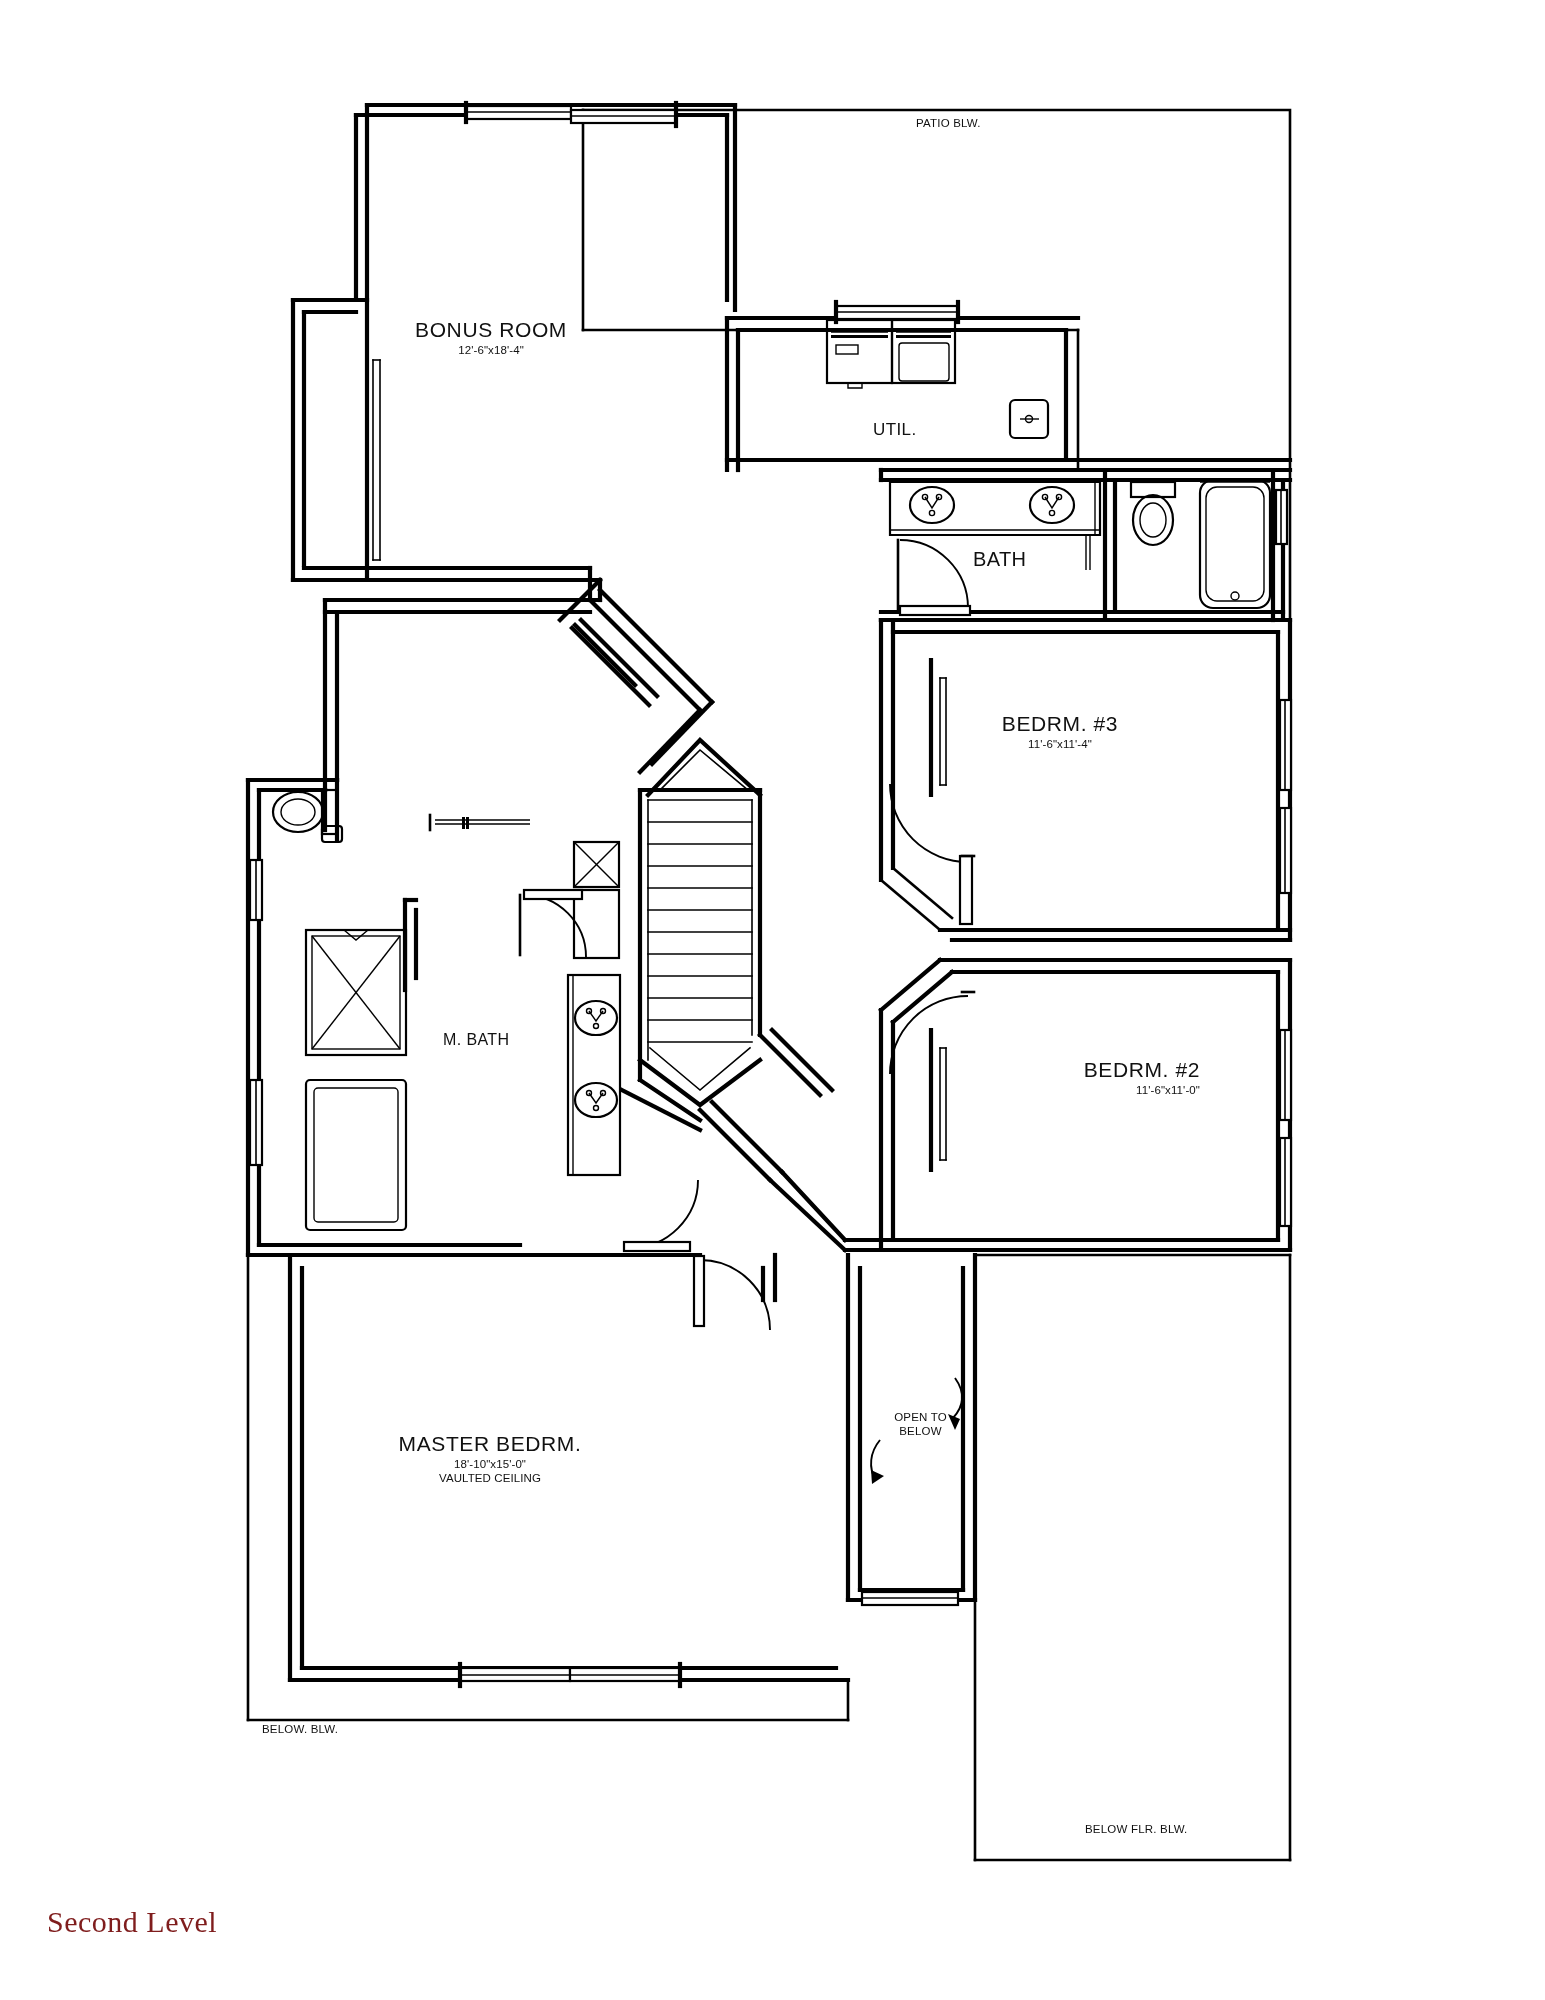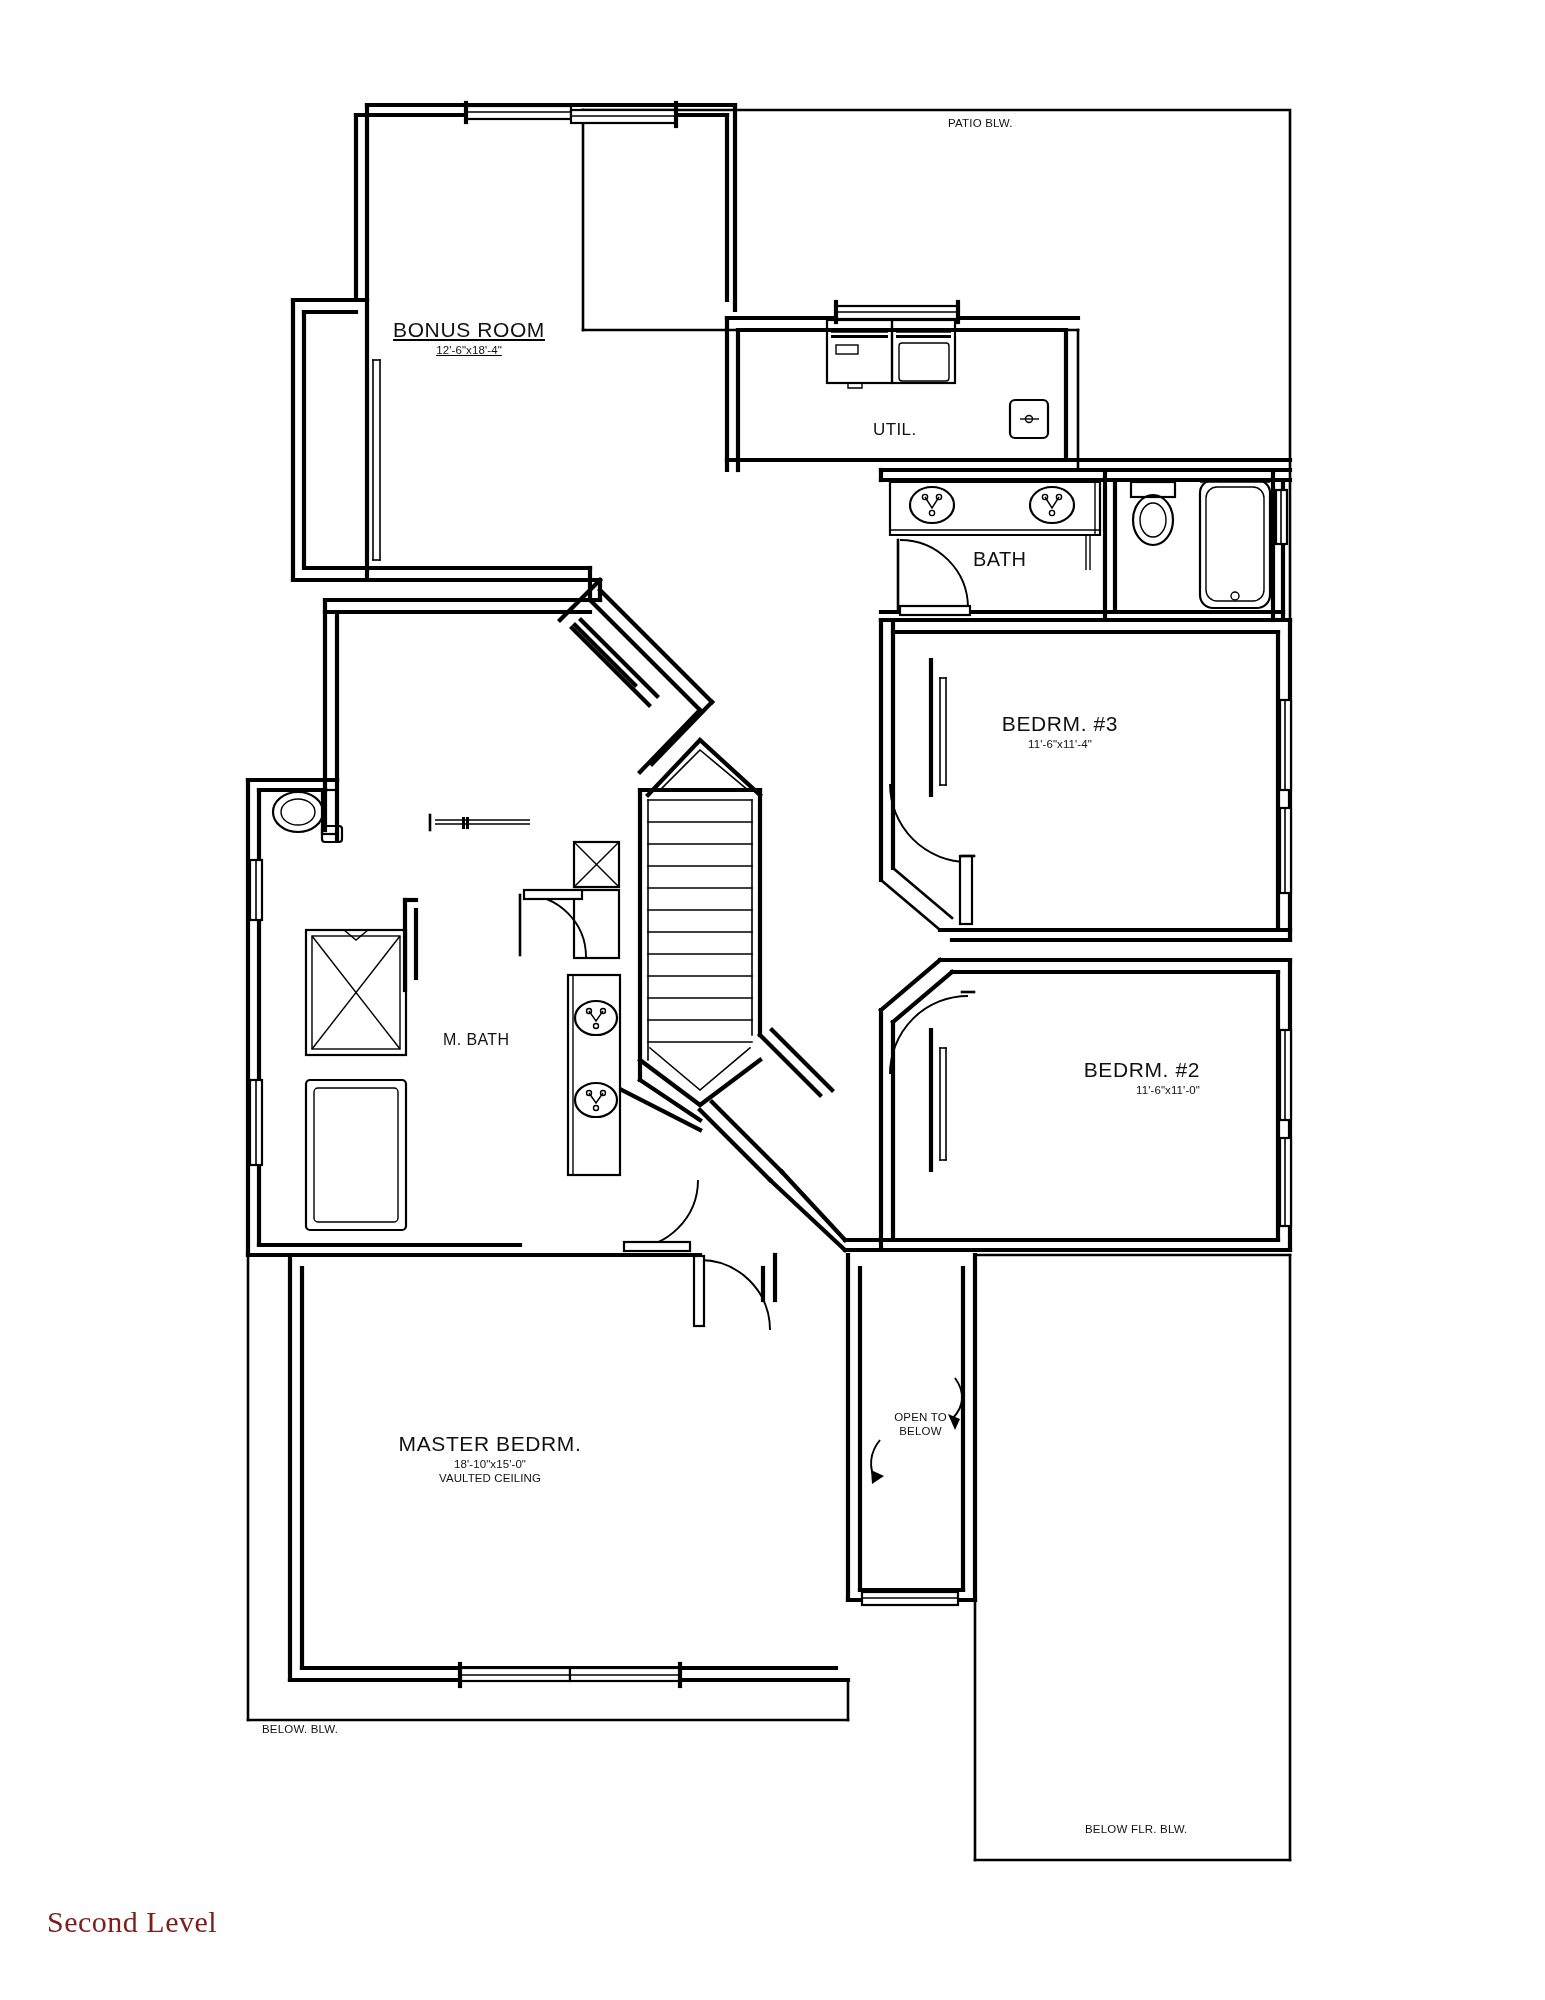--- a/index.html
+++ b/index.html
@@ -464,21 +464,21 @@
     <g>
       <path class="wall-thin" d="M 975,1255 L 1290,1255"></path>
       <path class="wall-thin" d="M 1290,1255 L 1290,1860"></path>
       <path class="wall-thin" d="M 975,1860 L 1290,1860"></path>
       <path class="wall-thin" d="M 975,1600 L 975,1860"></path>
       <path class="wall-thin" d="M 848,1720 L 848,1680"></path>
     </g>
 
   </svg>
 
-  <div class="room-label" style="left:349px; top:318px; width:240px;text-decoration:underline;">
+  <div class="room-label" style="left:371px; top:318px; width:240px;">
     <span class="rl-name">BONUS ROOM</span>
     <span class="rl-dim">12'-6"x18'-4"</span>
   </div>
 
   <div class="mid-label" style="left:873px; top:420px;">
     <span>UTIL.</span>
   </div>
 
   <div class="mid-label" style="left:973px; top:548px; font-size:20px;">
     <span>BATH</span>
@@ -497,21 +497,21 @@
   <div class="mid-label" style="left:443px; top:1031px; font-size:16px;">
     <span>M. BATH</span>
   </div>
 
   <div class="room-label" style="left:320px; top:1432px; width:340px;">
     <span class="rl-name">MASTER BEDRM.</span>
     <span class="rl-dim">18'-10"x15'-0"</span>
     <span class="rl-note">VAULTED CEILING</span>
   </div>
 
-  <div class="small-label" style="left:948px; top:116px;">
+  <div class="small-label" style="left:916px; top:116px;">
     <span>PATIO BLW.</span>
   </div>
 
   <div class="small-label" style="left:262px; top:1722px;">
     <span>BELOW. BLW.</span>
   </div>
 
   <div class="small-label" style="left:1085px; top:1822px;">
     <span>BELOW FLR. BLW.</span>
   </div>

